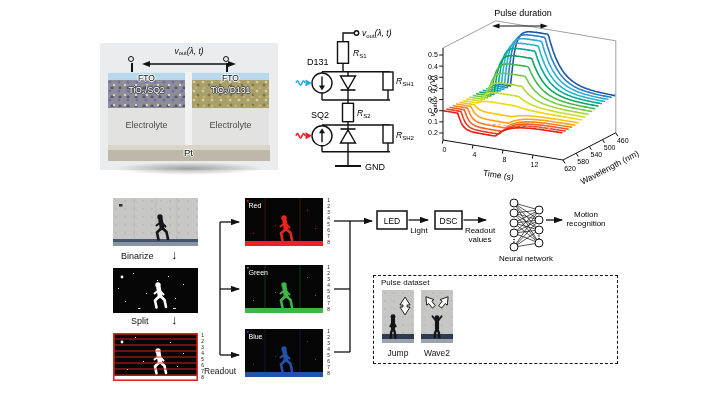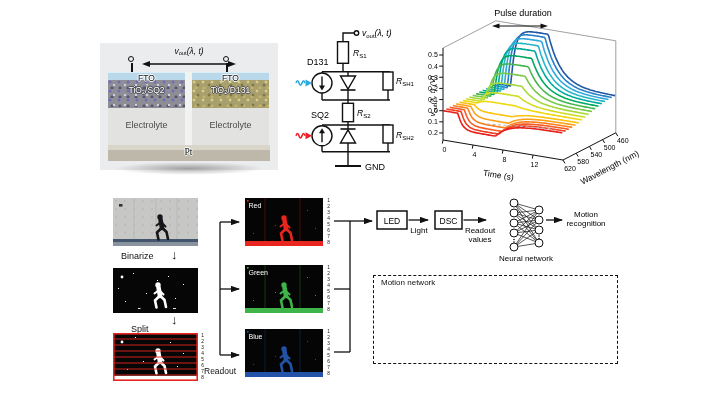--- a/index.html
+++ b/index.html
@@ -119,21 +119,21 @@
 
     <div class="dlabel halo-w abs" style="left:8px;top:30px;">FTO</div>
     <div class="dlabel halo-w abs" style="left:92px;top:30px;">FTO</div>
     <div class="dlabel halo-d abs" style="left:8px;top:42px;"><span>TiO</span><span class="sub">2</span><span>/SQ2</span></div>
     <div class="dlabel halo-d abs" style="left:92px;top:42px;"><span>TiO</span><span class="sub">2</span><span>/D131</span></div>
     <div class="dlabel abs" style="left:8px;top:77px;color:#4a4a4a;font-size:9px;">Electrolyte</div>
     <div class="dlabel abs" style="left:92px;top:77px;color:#4a4a4a;font-size:9px;">Electrolyte</div>
 
     <div id="pt-shadow" class="abs"></div>
     <div id="pt-slab" class="abs"></div>
-    <div class="dlabel halo-w abs" style="left:50px;top:104px;font-size:9.5px;font-family:Liberation Serif, serif;">Pt</div>
+    <div class="dlabel halo-w abs" style="left:50px;top:104px;font-size:9.5px;">Pt</div>
   </div>
 
   <svg class="abs" style="left:295px;top:14px;" width="152" height="172">
     <g stroke="#111" stroke-width="1.4" fill="none">
       <path d="M48,27.7 L48,19 L59,19"></path>
       <circle cx="61.5" cy="19" r="2.2" fill="#fff"></circle>
       <rect x="42.5" y="27.7" width="11" height="21.6" fill="#fff"></rect>
       <path d="M48,49.3 L48,57.7 M27,57.7 L95,57.7"></path>
       <path d="M27,57.7 L27,59 M27,79 L27,86 M53,57.7 L53,62 M53,76 L53,86 M93,57.7 L93,58 M93,76 L93,86 M27,86 L95,86"></path>
       <circle cx="27" cy="69" r="10"></circle>
@@ -265,21 +265,21 @@
         <rect x="33" y="25" width="1" height="1"></rect>
         <rect x="12" y="33" width="1" height="1"></rect>
         <rect x="62" y="30" width="1" height="1"></rect>
         <rect x="44" y="12" width="1" height="1"></rect>
         <rect x="5" y="20" width="1" height="1"></rect>
         <rect x="25" y="40" width="2.5" height="0.9"></rect>
         <rect x="60" y="40" width="3" height="0.9"></rect>
       </g>
     <use href="#pose-run" transform="translate(47,14) scale(-1,1)" style="color:#fff"></use>
   </svg>
-  <div class="abs flabel" style="left:131px;top:324px;">Split</div>
+  <div class="abs flabel" style="left:131px;top:316px;">Split</div>
   <div class="abs downarrow" style="left:171px;top:314px;">↓</div>
 
   <svg class="abs" style="left:113px;top:333px;" width="85" height="48">
     <rect width="85" height="48" fill="#060606"></rect>
     <circle cx="9" cy="9" r="1.4" fill="#fff"></circle>
     <g fill="#fff">
         <rect x="22" y="4" width="1" height="1"></rect>
         <rect x="57" y="9" width="1" height="1"></rect>
         <rect x="70" y="20" width="1" height="1"></rect>
         <rect x="30" y="28" width="1" height="1"></rect>
@@ -464,18 +464,37 @@
         <circle cx="144" cy="47" r="0.8" fill="#111"></circle>
         <circle cx="169" cy="41" r="0.8" fill="#111"></circle>
         <circle cx="169" cy="43.5" r="0.8" fill="#111"></circle>
       </g>
     <text x="156" y="66" font-size="8" text-anchor="middle">Neural network</text>
     <line x1="176" y1="25" x2="192" y2="25" stroke="#111" stroke-width="1.3" marker-end="url(#ah-f)"></line>
     <text x="216" y="22" font-size="8" text-anchor="middle"><tspan x="216">Motion</tspan><tspan x="216" dy="9">recognition</tspan></text>
   </svg>
 
   <div id="dataset-box" class="abs">
-    <div id="dataset-title">Motion network</div>
+    <div id="dataset-title">Pulse dataset</div>
     <div id="tiles">
+        <div class="tile"><svg width="32" height="53">
+      <rect width="32" height="44" fill="#c6c6c4"></rect>
+            <rect width="32" height="44" fill="url(#wallDots)"></rect>
+      <rect y="44" width="32" height="5" fill="#2d3a4f"></rect>
+            <rect y="49" width="32" height="4" fill="#9aa3ad"></rect>
+      <use href="#pose-stand" transform="translate(11,24) scale(0.92,0.92)" style="color:#14141a"></use>
+      <use href="#arr-ud" transform="translate(23,16) rotate(0) scale(1.05)"></use>
+          </svg>
+      <div class="tile-label">Jump</div></div>
+        <div class="tile"><svg width="32" height="53">
+      <rect width="32" height="44" fill="#c6c6c4"></rect>
+            <rect width="32" height="44" fill="url(#wallDots)"></rect>
+      <rect y="44" width="32" height="5" fill="#2d3a4f"></rect>
+            <rect y="49" width="32" height="4" fill="#9aa3ad"></rect>
+      <use href="#pose-wave2" transform="translate(16,23.5) scale(0.92,0.92)" style="color:#14141a"></use>
+      <use href="#arr-up" transform="translate(9,12) rotate(-38) scale(0.95)"></use>
+            <use href="#arr-up" transform="translate(23,12) rotate(38) scale(0.95)"></use>
+          </svg>
+      <div class="tile-label">Wave2</div></div>
       </div>
   </div>
 
 </div>
 
 </body></html>

